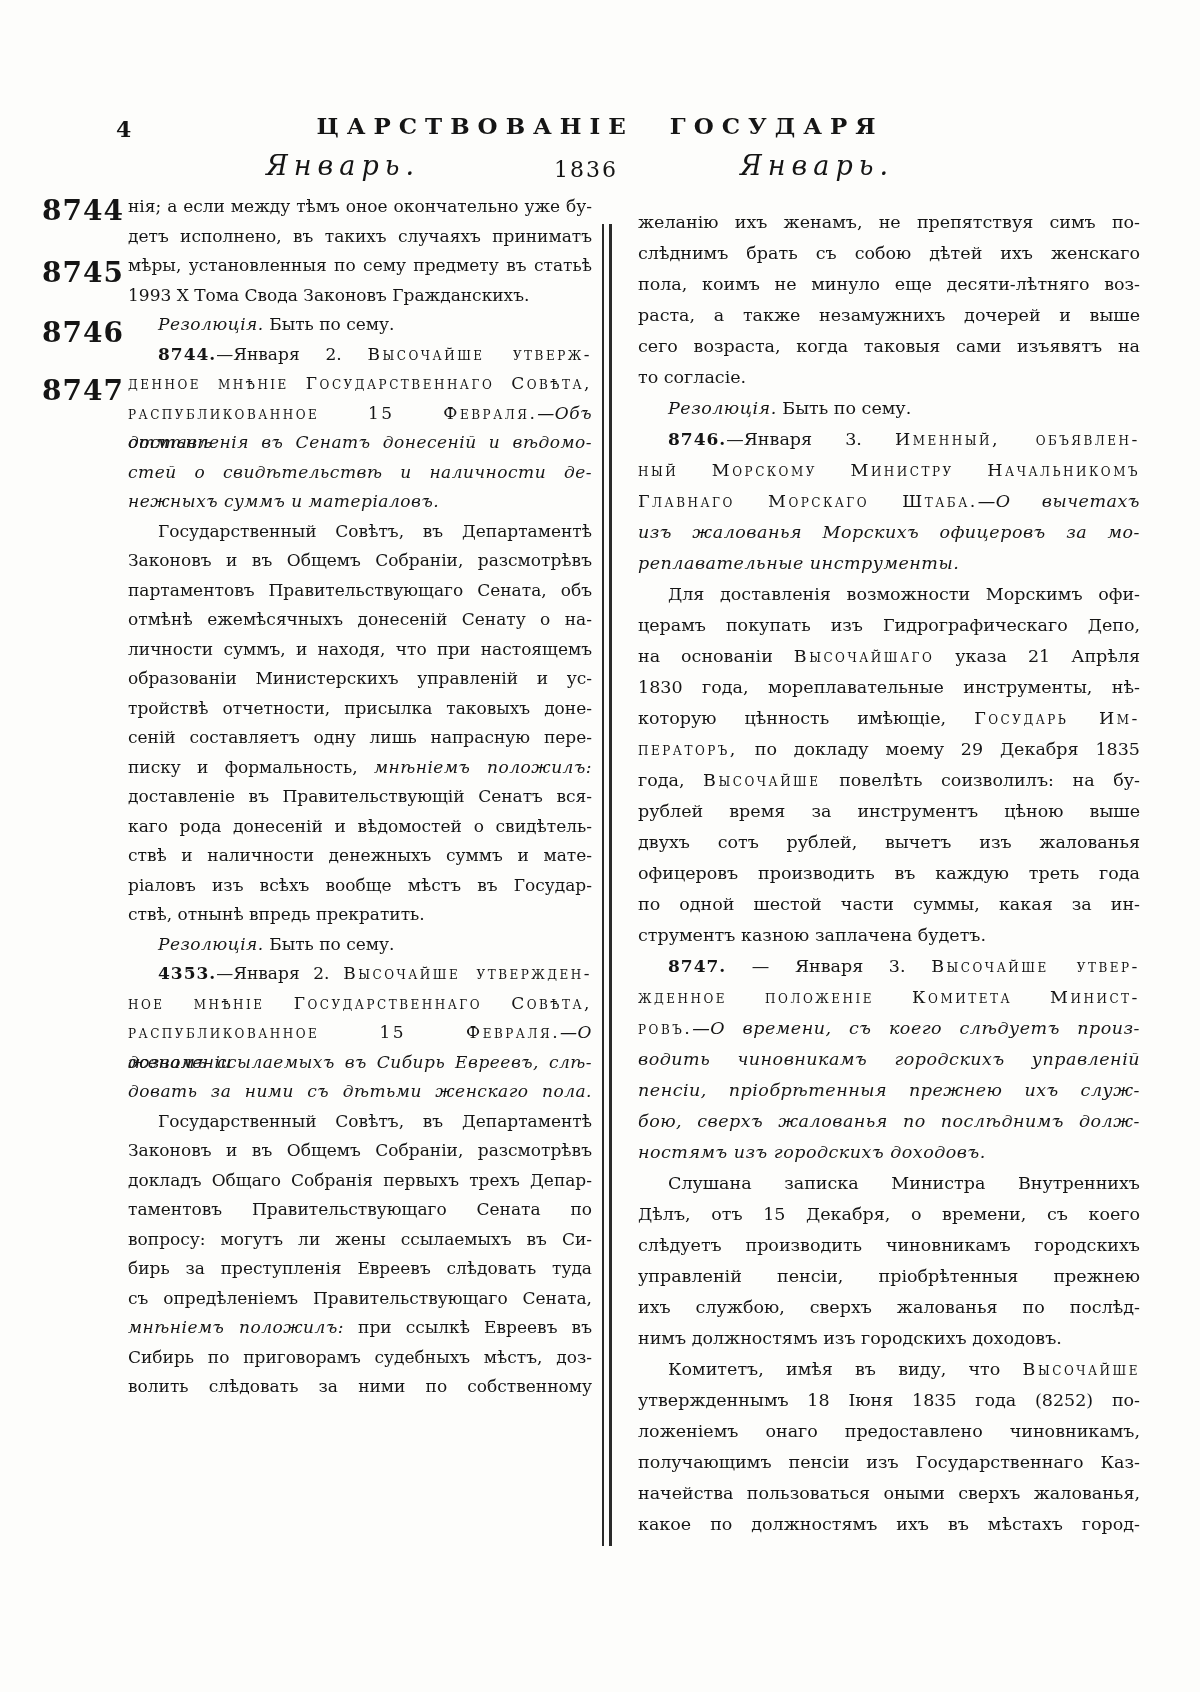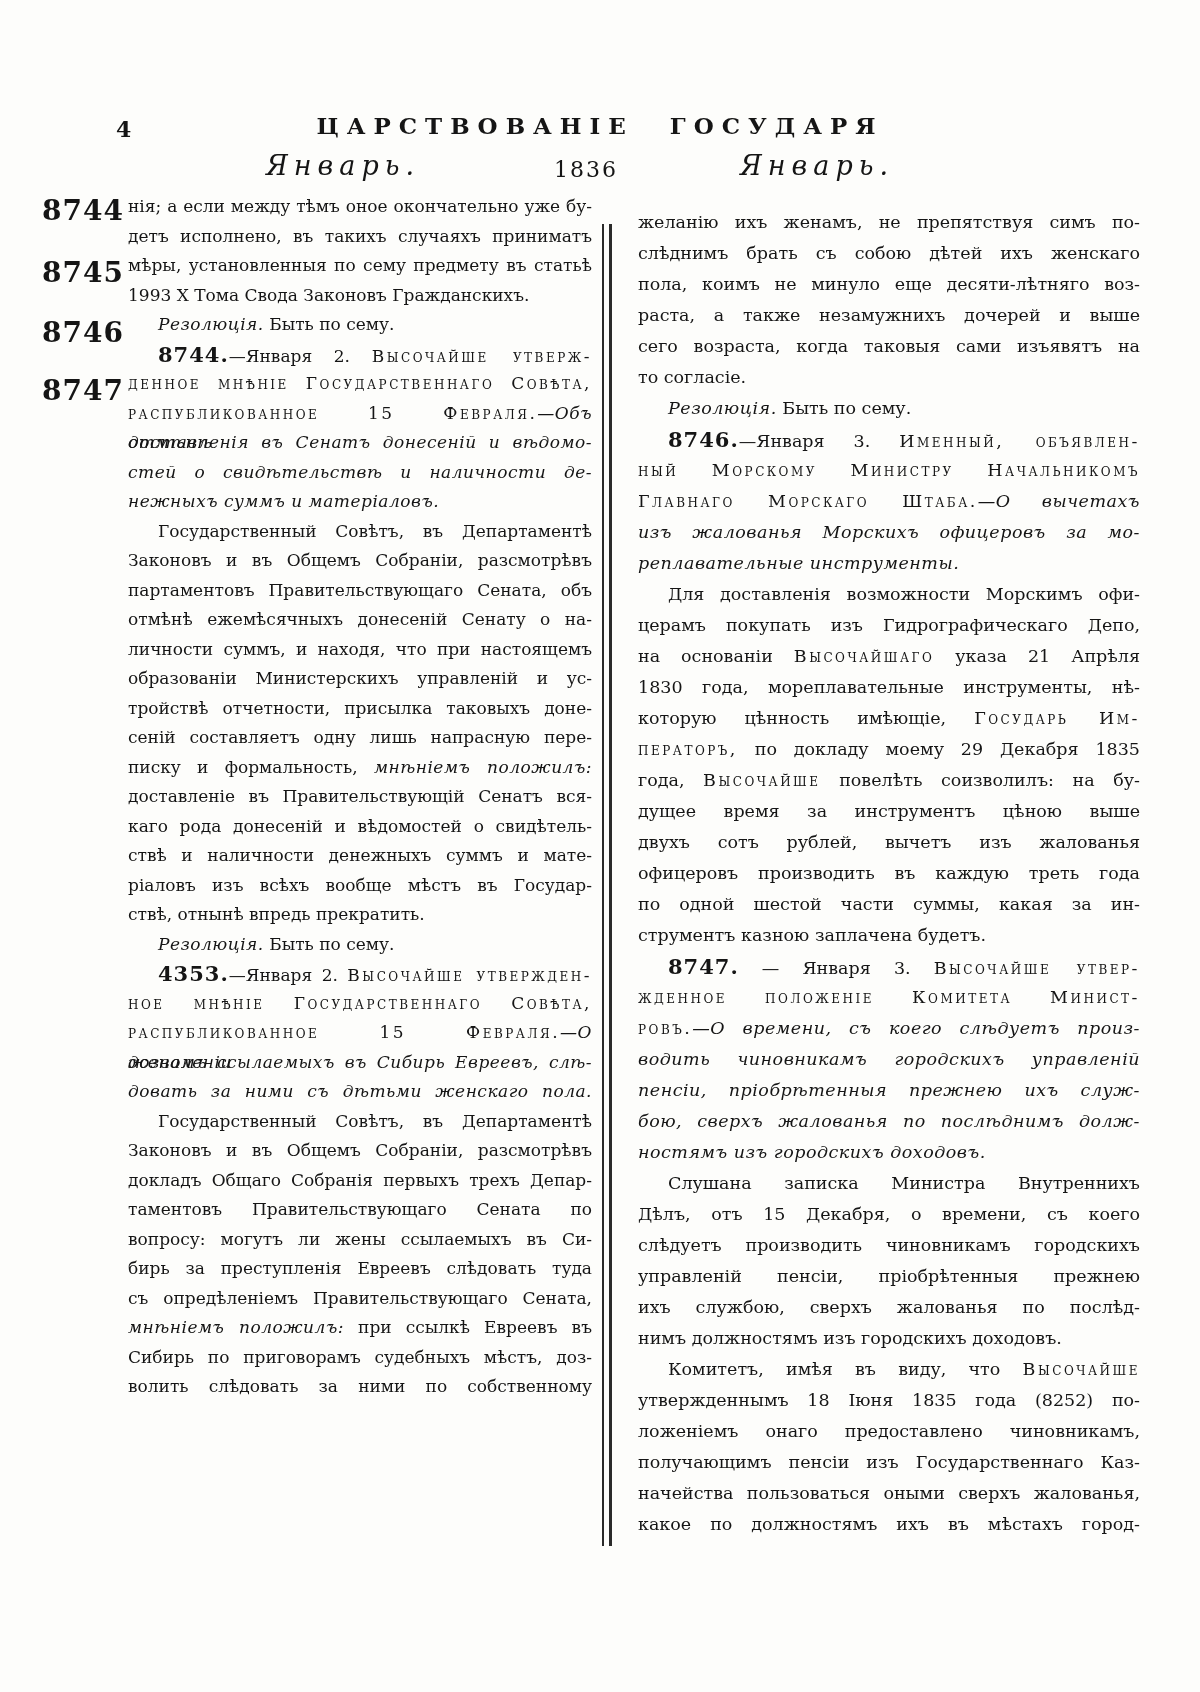--- a/index.html
+++ b/index.html
@@ -26,21 +26,21 @@
   .col-right { left:638px; top:207px; width:502px; font-size:17.5px; }
   .col-right .line { height:31px; line-height:31px; }
 
   .line { text-align:justify; text-align-last:justify; overflow:visible; }
   .line.nj  { text-align:left; text-align-last:left; }
   .line.ind { text-indent:30px; }
 
   .r  {}
   .i  { font-style:italic; letter-spacing:0.5px; }
   .sc { font-variant:small-caps; letter-spacing:2.5px; }
-  .num { font-size:21px; font-weight:bold; letter-spacing:1px; }
+  .num { font-size:17px; font-weight:bold; letter-spacing:1px; }
 </style>
 </head>
 <body>
 
 <div class="page">
   <span class="pageno">4</span>
   <div class="running">ЦАРСТВОВАНІЕ ГОСУДАРЯ</div>
 
   <span class="sub-left">Январь.</span>
   <span class="sub-year">1836</span>
@@ -110,21 +110,21 @@
       <div class="line"><span class="sc">Главнаго Морскаго Штаба.</span><span class="i">—О вычетахъ</span></div>
       <div class="line"><span class="i">изъ жалованья Морскихъ офицеровъ за мо-</span></div>
       <div class="line nj"><span class="i">реплавательные инструменты.</span></div>
       <div class="line ind"><span class="r">Для доставленія возможности Морскимъ офи-</span></div>
       <div class="line"><span class="r">церамъ покупать изъ Гидрографическаго Депо,</span></div>
       <div class="line"><span class="r">на основаніи </span><span class="sc">Высочайшаго</span><span class="r"> указа 21 Апрѣля</span></div>
       <div class="line"><span class="r">1830 года, мореплавательные инструменты, нѣ-</span></div>
       <div class="line"><span class="r">которую цѣнность имѣющіе, </span><span class="sc">Государь Им-</span></div>
       <div class="line"><span class="sc">ператоръ,</span><span class="r"> по докладу моему 29 Декабря 1835</span></div>
       <div class="line"><span class="r">года, </span><span class="sc">Высочайше</span><span class="r"> повелѣть соизволилъ: на бу-</span></div>
-      <div class="line"><span class="r">дущее время за инструментъ цѣною выше</span></div>
+      <div class="line"><span class="r">рублей время за инструментъ цѣною выше</span></div>
       <div class="line"><span class="r">двухъ сотъ рублей, вычетъ изъ жалованья</span></div>
       <div class="line"><span class="r">офицеровъ производить въ каждую треть года</span></div>
       <div class="line"><span class="r">по одной шестой части суммы, какая за ин-</span></div>
       <div class="line nj"><span class="r">струментъ казною заплачена будетъ.</span></div>
       <div class="line ind"><span class="num">8747.</span><span class="r"> — Января 3. </span><span class="sc">Высочайше утвер-</span></div>
       <div class="line"><span class="sc">жденное положеніе Комитета Минист-</span></div>
       <div class="line"><span class="sc">ровъ.</span><span class="i">—О времени, съ коего слѣдуетъ произ-</span></div>
       <div class="line"><span class="i">водить чиновникамъ городскихъ управленій</span></div>
       <div class="line"><span class="i">пенсіи, пріобрѣтенныя прежнею ихъ служ-</span></div>
       <div class="line"><span class="i">бою, сверхъ жалованья по послѣднимъ долж-</span></div>

